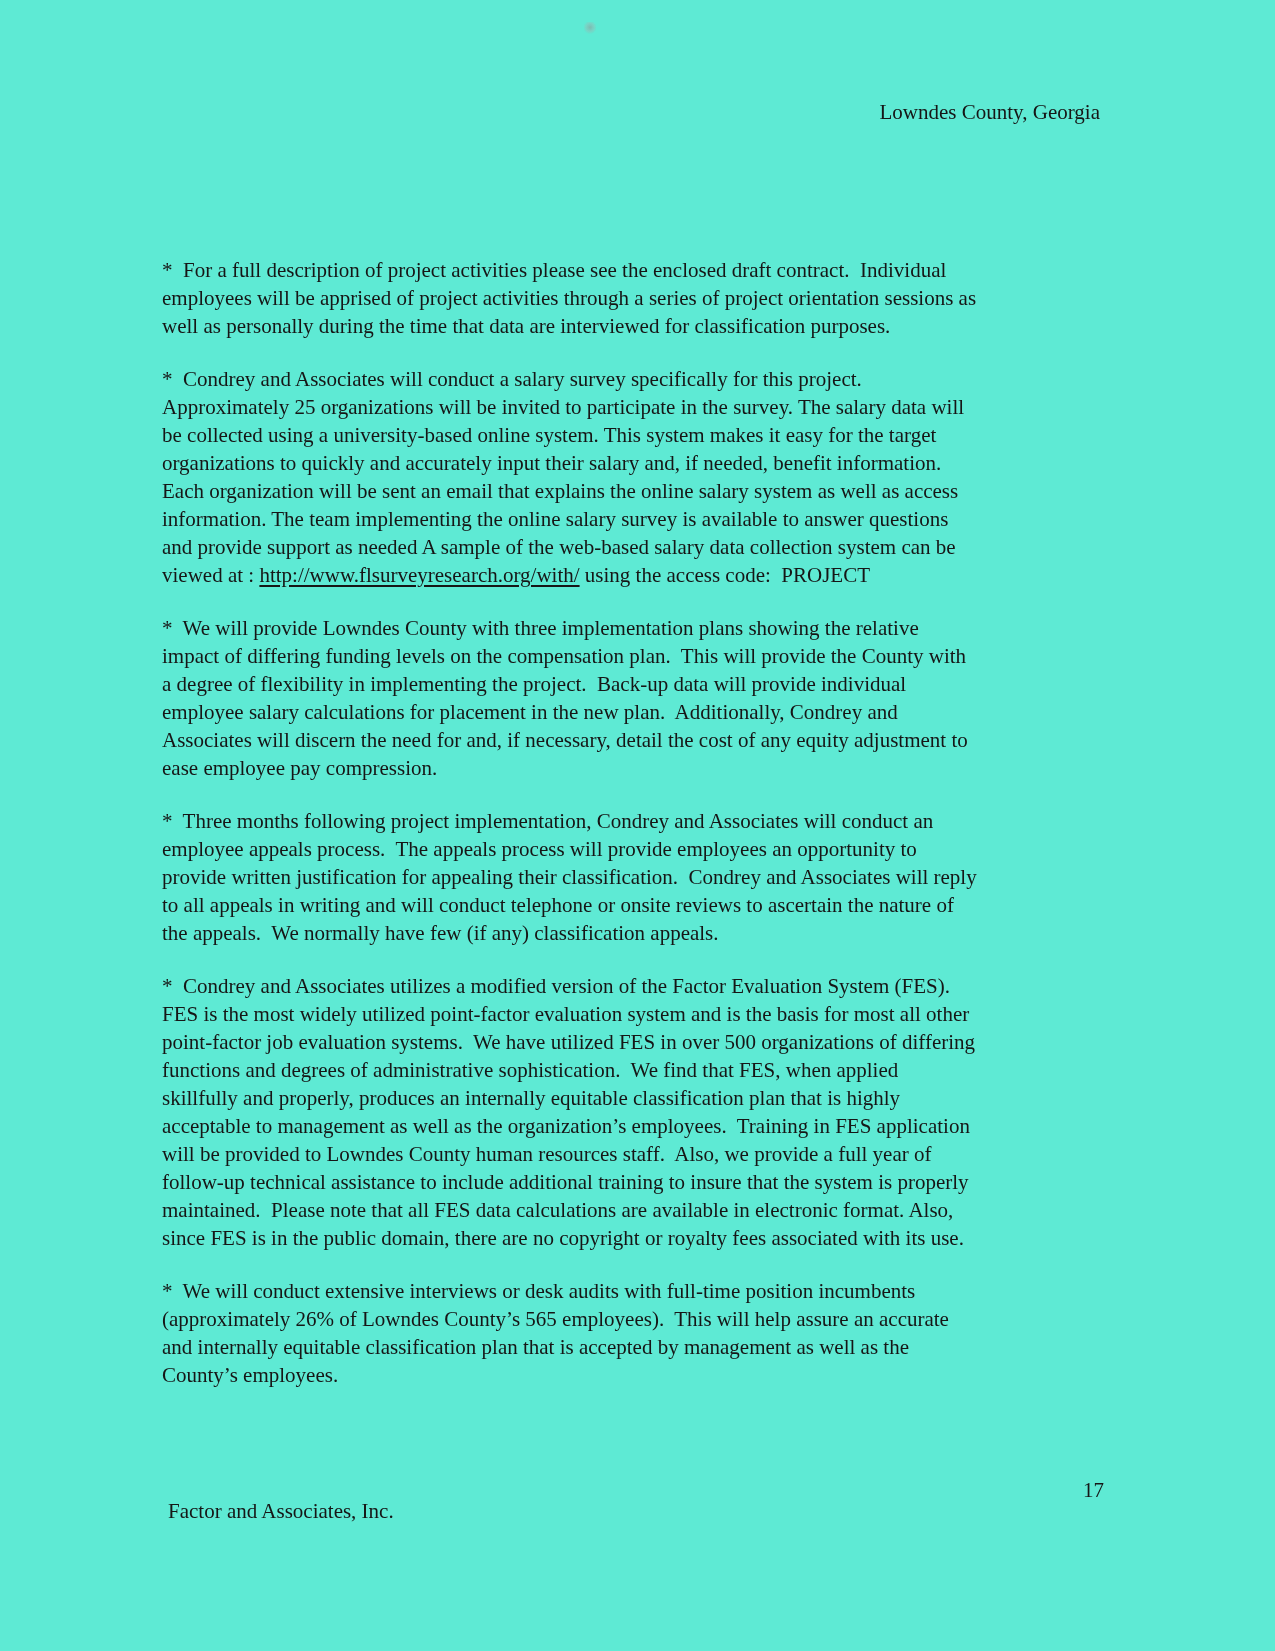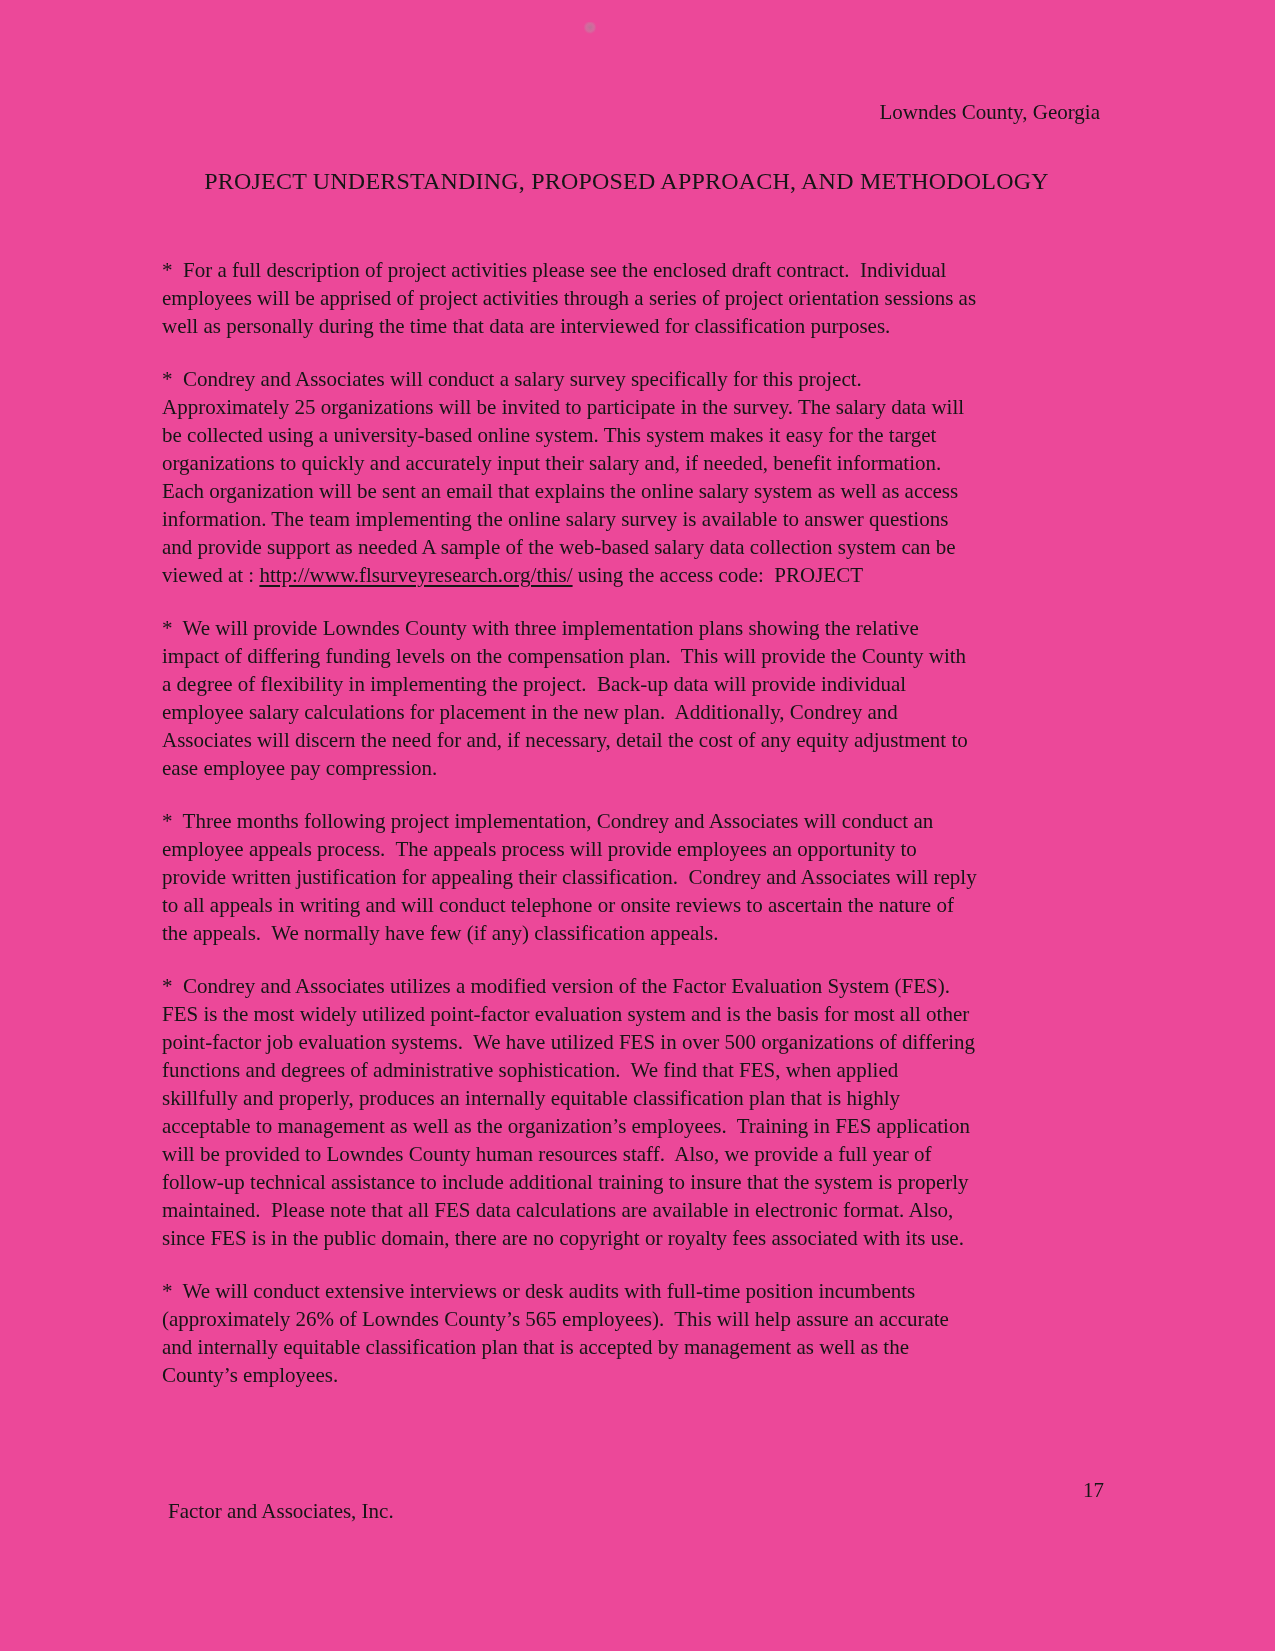--- a/index.html
+++ b/index.html
@@ -4,21 +4,21 @@
 <style>
   html, body {
     margin: 0;
     padding: 0;
     background: #ffffff;
   }
   .page {
     position: relative;
     width: 1275px;
     height: 1651px;
-    background: #ec4899;
+    background: #5eead4;
     font-family: "Liberation Serif", "DejaVu Serif", serif;
     color: #161616;
     overflow: hidden;
   }
   .scan-artifact {
     position: absolute;
     left: 584px;
     top: 22px;
     width: 12px;
     height: 12px;
@@ -79,36 +79,35 @@
 </style>
 </head>
 <body>
 
 <div class="page">
 
   <div class="scan-artifact"></div>
 
   <div class="header-right">Lowndes County, Georgia</div>
 
-  <div class="doc-title">PROJECT UNDERSTANDING, PROPOSED APPROACH, AND METHODOLOGY</div>
 
   <div class="body-text">
 
     <p>*  For a full description of project activities please see the enclosed draft contract.  Individual
 employees will be apprised of project activities through a series of project orientation sessions as
 well as personally during the time that data are interviewed for classification purposes.</p>
 
     <p><span>*  Condrey and Associates will conduct a salary survey specifically for this project.
 Approximately 25 organizations will be invited to participate in the survey. The salary data will
 be collected using a university-based online system. This system makes it easy for the target
 organizations to quickly and accurately input their salary and, if needed, benefit information.
 Each organization will be sent an email that explains the online salary system as well as access
 information. The team implementing the online salary survey is available to answer questions
 and provide support as needed A sample of the web-based salary data collection system can be
-viewed at : </span><span class="inline-link">http://www.flsurveyresearch.org/this/</span><span> using the access code:  PROJECT</span></p>
+viewed at : </span><span class="inline-link">http://www.flsurveyresearch.org/with/</span><span> using the access code:  PROJECT</span></p>
 
     <p>*  We will provide Lowndes County with three implementation plans showing the relative
 impact of differing funding levels on the compensation plan.  This will provide the County with
 a degree of flexibility in implementing the project.  Back-up data will provide individual
 employee salary calculations for placement in the new plan.  Additionally, Condrey and
 Associates will discern the need for and, if necessary, detail the cost of any equity adjustment to
 ease employee pay compression.</p>
 
     <p>*  Three months following project implementation, Condrey and Associates will conduct an
 employee appeals process.  The appeals process will provide employees an opportunity to

